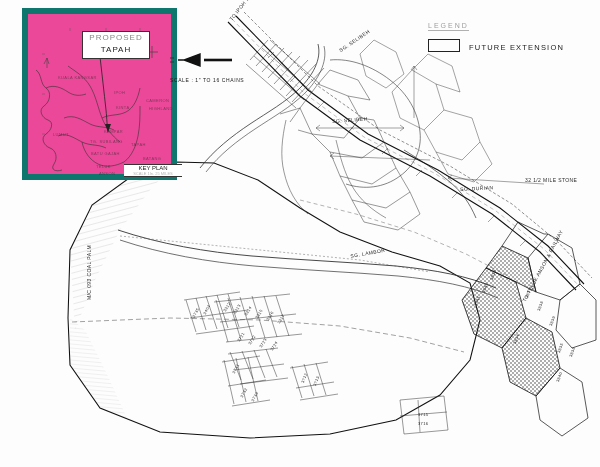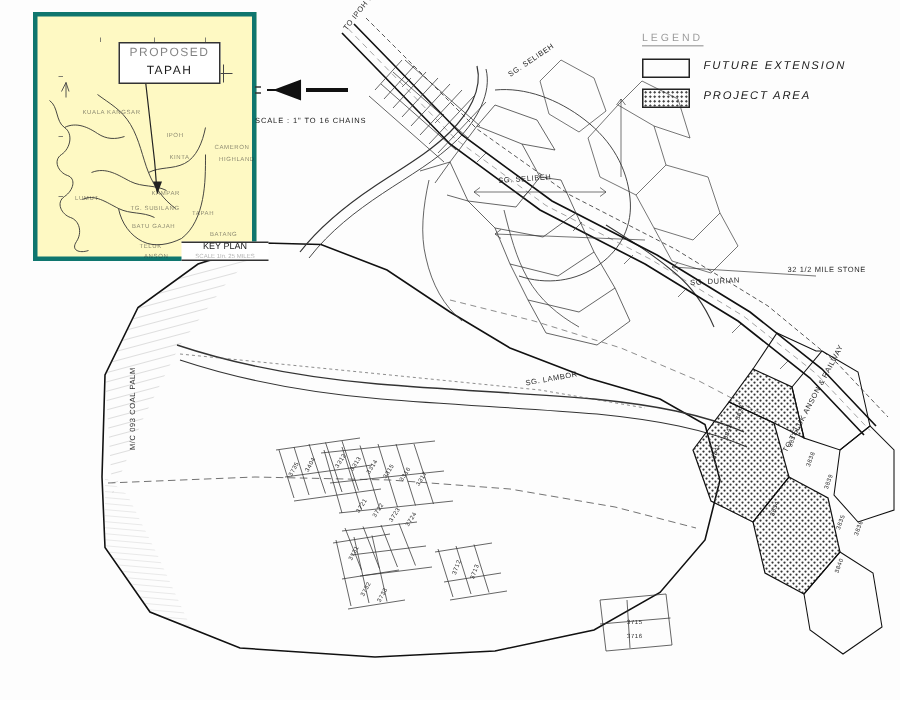--- a/index.html
+++ b/index.html
@@ -11,32 +11,32 @@
   svg.layer{position:absolute;left:0;top:0;width:600px;height:467px;}
   .lbl{position:absolute;font-family:"Liberation Sans", sans-serif;
        letter-spacing:.4px;white-space:nowrap;color:#2a2a2a;}
   .tiny{font-size:5px;}
   .xtiny{font-size:4px;}
   .sm{font-size:6px;}
   .faded{opacity:.55;}
   .vfaded{opacity:.35;}
   
   #keyplan{position:absolute;left:22px;top:8px;width:143px;height:160px;
-           border:3px solid #0f766e;background:#fef9c3;}
+           border:6px solid #0f766e;background:#ec4899;}
   #proposed-box{position:absolute;left:54px;top:17px;width:66px;height:26px;
                 border:1px solid #333;background:#fff;text-align:center;}
   #proposed-box div{font-size:8px;line-height:12px;letter-spacing:1px;}
   #keyplan-title{position:absolute;left:96px;top:150px;width:58px;
                  border-top:1px solid #333;border-bottom:1px solid #333;
                  text-align:center;background:#fff;}
   
   #legend{position:absolute;left:428px;top:14px;width:160px;}
   #legend-title{font-size:7px;letter-spacing:2px;border-bottom:1px solid #555;
                 display:inline-block;padding-bottom:1px;opacity:.45;}
-  .legend-row{display:flex;align-items:flex-start;margin-top:7px;font-style:italic;}
+  .legend-row{display:flex;align-items:flex-end;margin-top:7px;}
   .swatch{width:30px;height:11px;border:1px solid #222;margin-right:9px;flex:0 0 auto;}
   .swatch.dotted{background-image:radial-gradient(#333 .7px, transparent .8px);
                  background-size:3px 3px;}
   .legend-label{font-size:7.5px;letter-spacing:1.2px;}
   
   #scalebar{position:absolute;left:170px;top:52px;width:84px;}
   #scale-text{font-size:5px;letter-spacing:.6px;margin-top:5px;}
 </style>
 </head>
 <body>
@@ -235,24 +235,20 @@
   </div>
 
   <div id="legend">
     <div id="legend-title">LEGEND</div>
 
     <div class="legend-row">
       <div class="swatch"></div>
       <div class="legend-label">FUTURE EXTENSION</div>
     </div>
 
-    <div class="legend-row">
-      <div class="swatch dotted"></div>
-      <div class="legend-label">PROJECT AREA</div>
-    </div>
   </div>
 
   <div id="map-label-layer">
       <div class="lbl tiny" style="left: 228px; top: 18px; transform-origin: left top; transform: rotate(-52deg);">TO IPOH  18 MILES</div>
       <div class="lbl tiny" style="left: 338px; top: 48px; transform-origin: left top; transform: rotate(-34deg);">SG. SELIBEH</div>
       <div class="lbl tiny" style="left: 332px; top: 118px; transform-origin: left top; transform: rotate(-4deg);">SG. SELIBEH</div>
       <div class="lbl tiny" style="left: 460px; top: 186px; transform-origin: left top; transform: rotate(-3deg);">SG. DURIAN</div>
       <div class="lbl tiny" style="left: 525px; top: 177px; transform-origin: left top; transform: rotate(0deg);">32 1/2  MILE STONE</div>
       <div class="lbl tiny" style="left: 350px; top: 253px; transform-origin: left top; transform: rotate(-10deg);">SG. LAMBOR</div>
       <div class="lbl tiny" style="left: 521px; top: 300px; transform-origin: left top; transform: rotate(-62deg);">TO TELUK ANSON &amp; RAILWAY</div>

